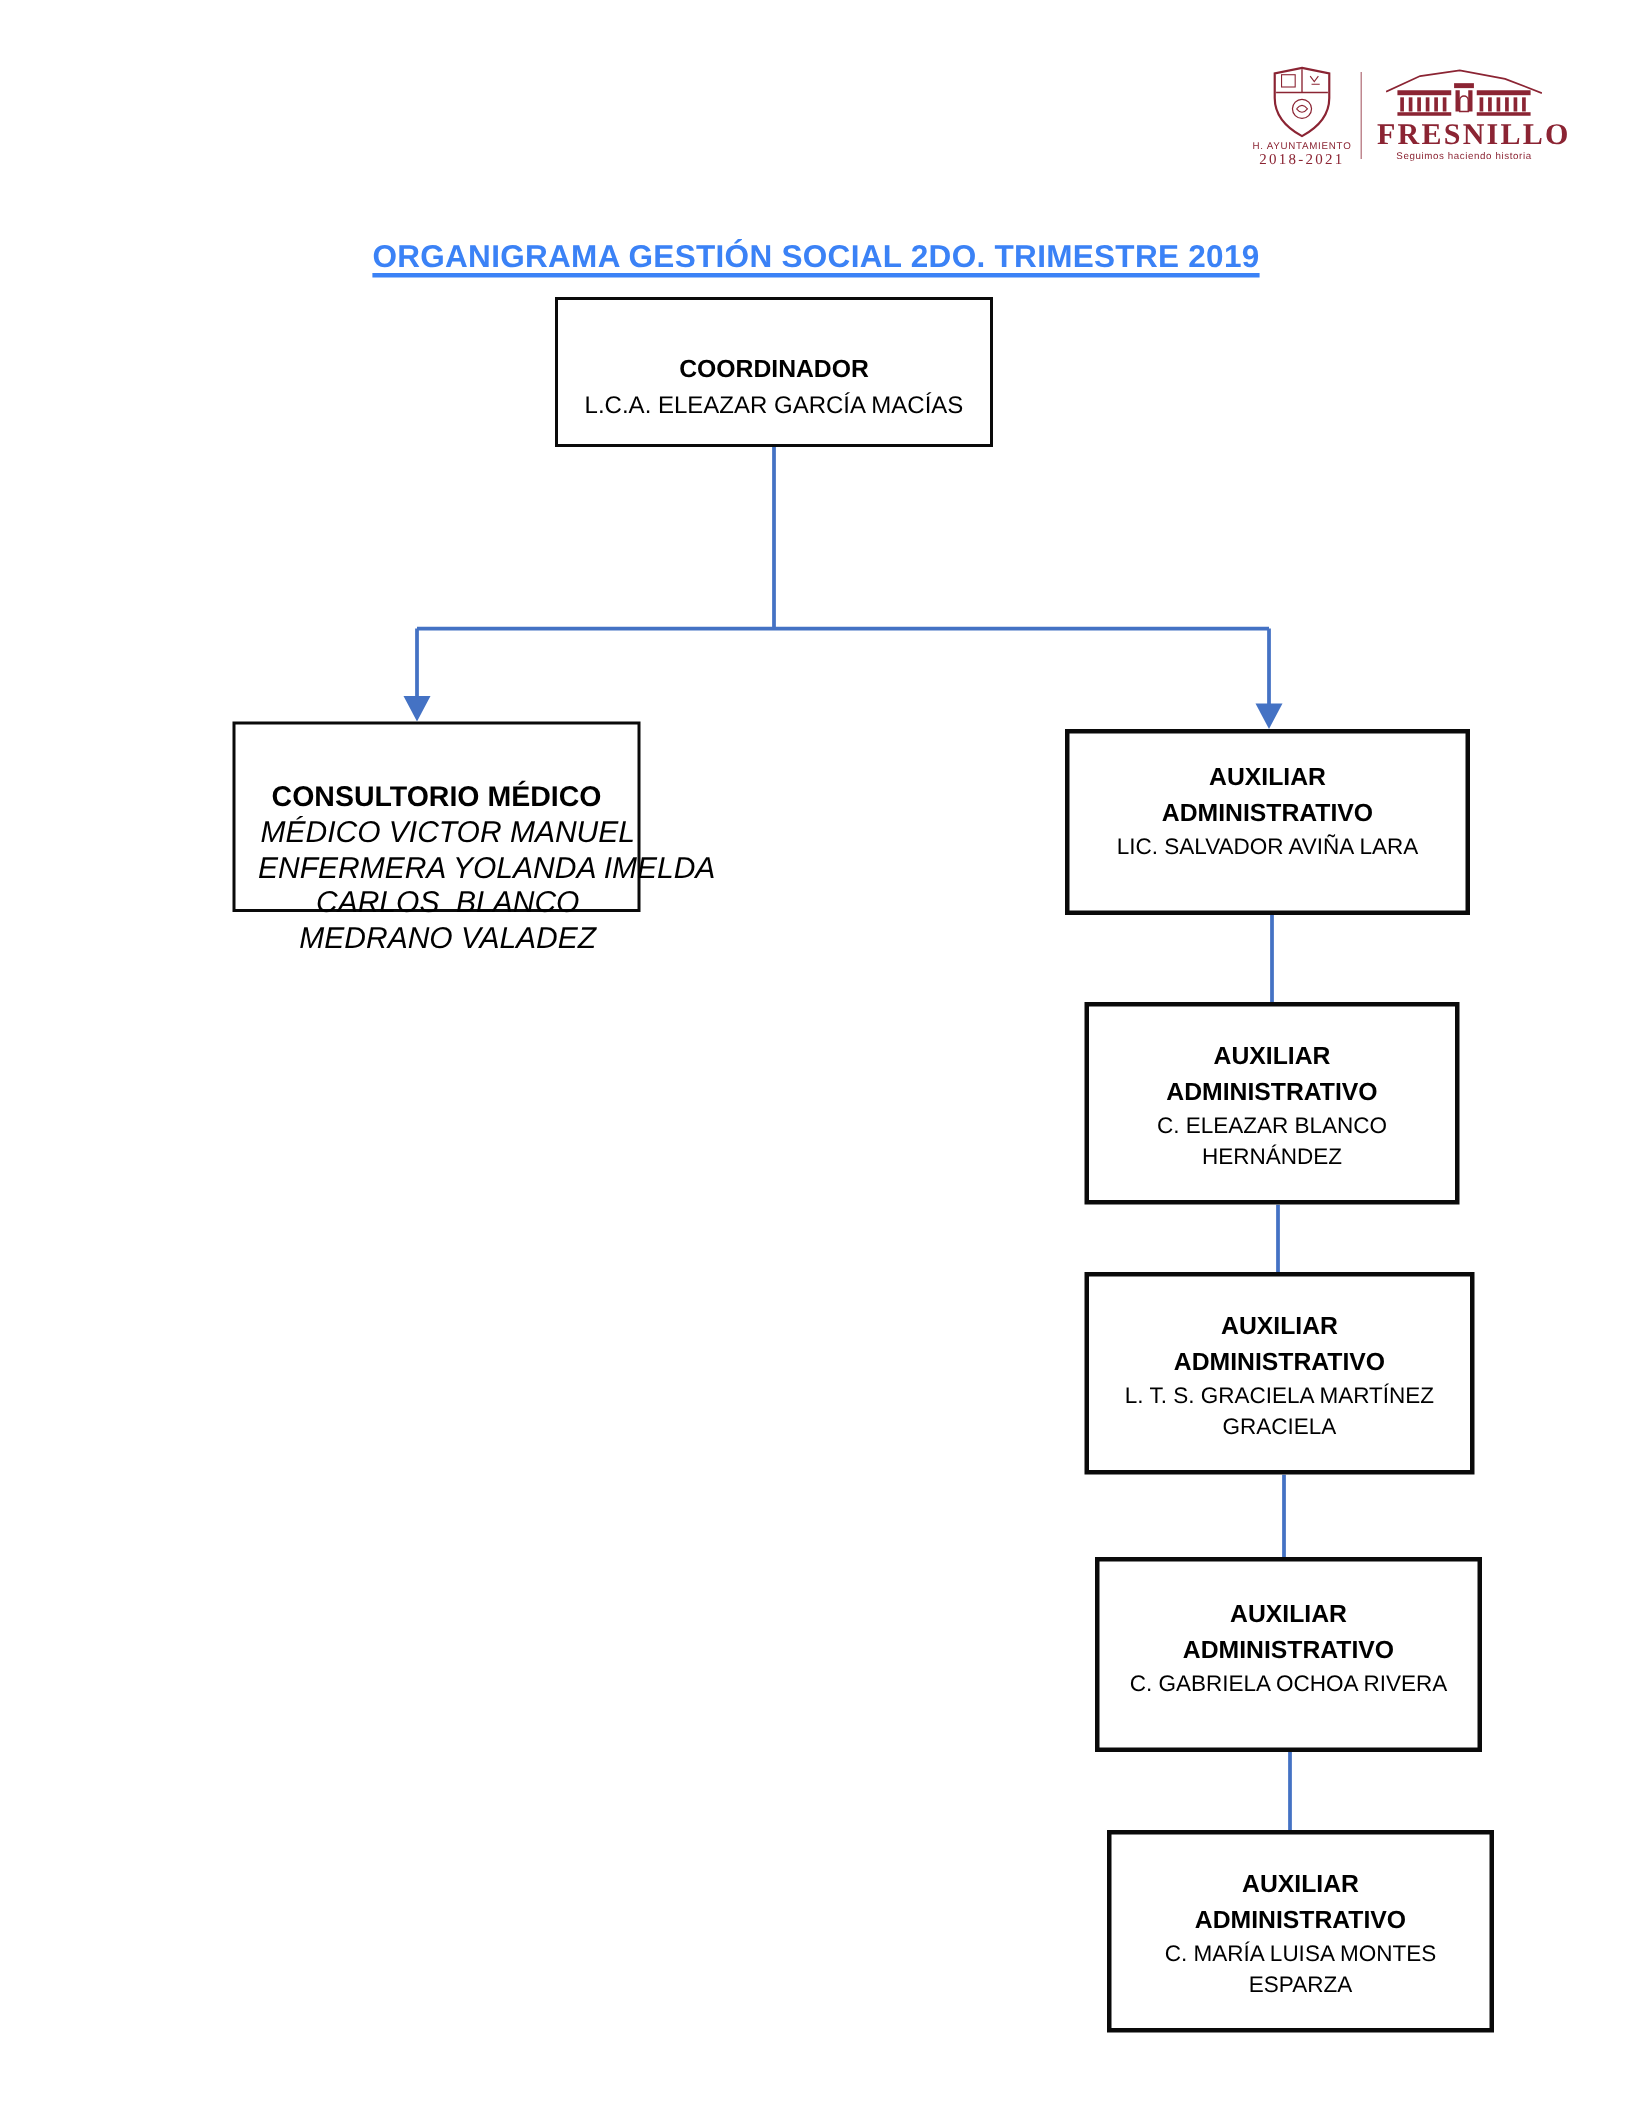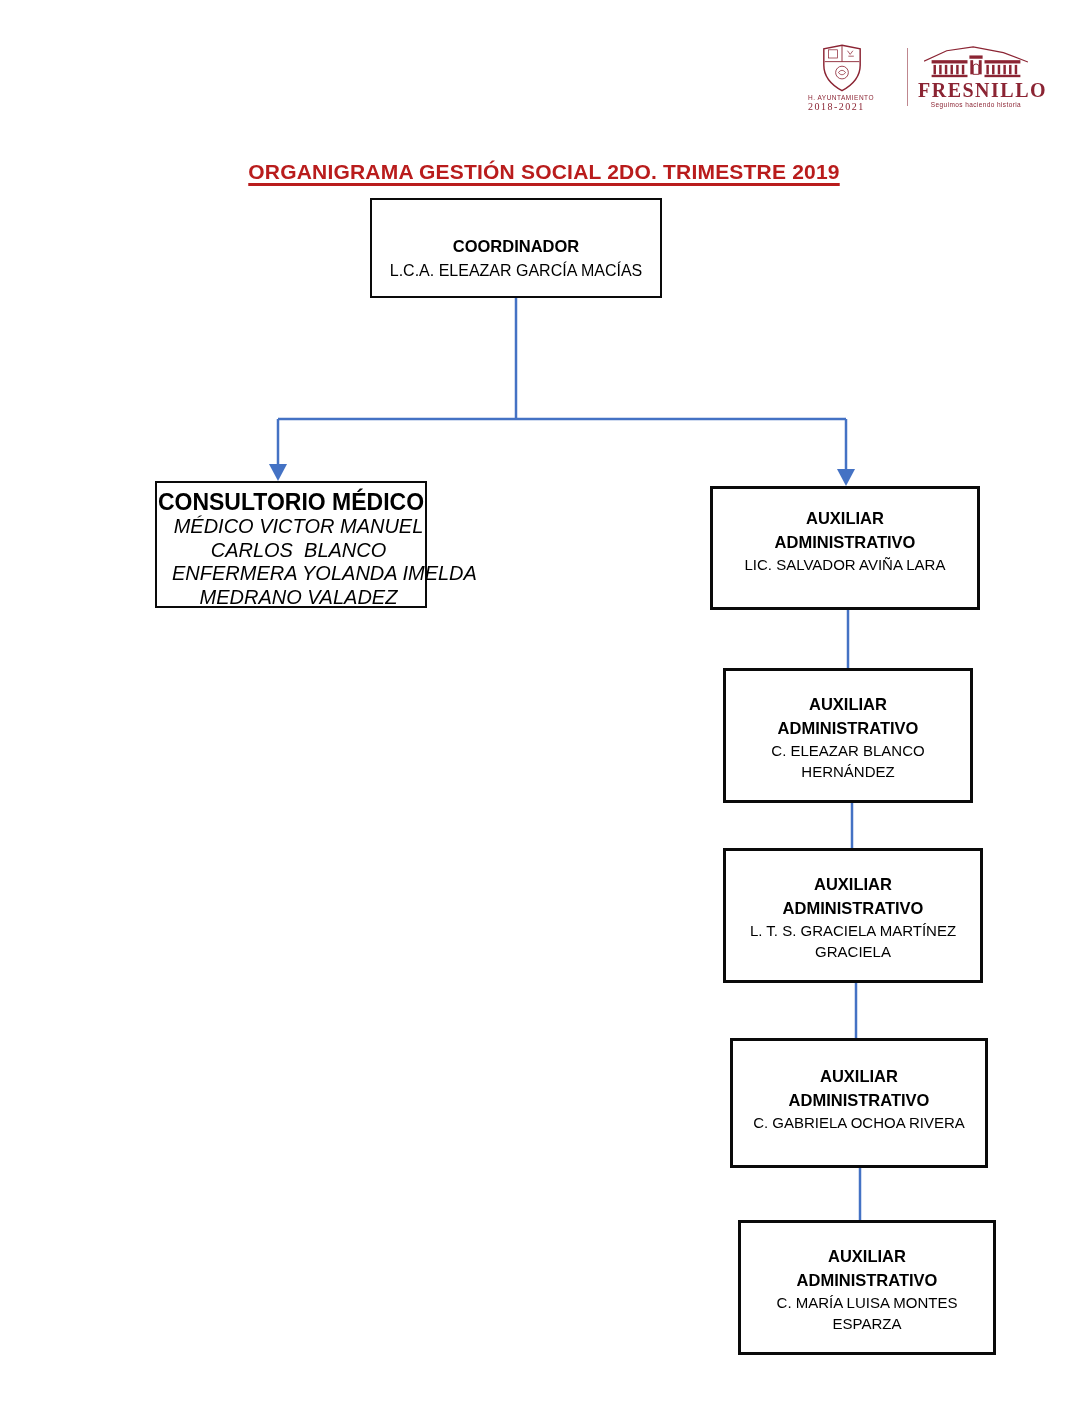--- a/index.html
+++ b/index.html
@@ -8,51 +8,51 @@
     --connector:#4472c4;
     --ink:#000000;
     --paper:#ffffff;
   }
   *{margin:0;padding:0;box-sizing:border-box;}
   html,body{background:#ffffff;}
   body{font-family:"Liberation Sans", sans-serif;color:var(--ink);}
   .page{position:relative;width:1088px;height:1408px;background:var(--paper);overflow:hidden;}
 
   
-  .crest{position:absolute;left:808px;top:44px;width:68px;text-align:left;color:var(--brand);}
+  .crest{position:absolute;left:834px;top:44px;width:68px;text-align:center;color:var(--brand);}
   .crest svg{display:block;margin:0 auto;}
   .crest-institution{font-size:6.5px;letter-spacing:.5px;margin-top:2px;white-space:nowrap;}
   .crest-period{font-size:10px;letter-spacing:1.5px;font-family:"Liberation Serif", serif;}
   .logo-divider{position:absolute;left:907px;top:48px;width:1px;height:58px;background:var(--brand);opacity:.55;}
   .brand-logo{position:absolute;left:918px;top:46px;width:116px;text-align:center;color:var(--brand);}
   .brand-logo svg{display:block;margin:0 auto;}
   .brand-name{font-family:"Liberation Serif", serif;font-size:20px;letter-spacing:1.5px;line-height:20px;font-variant:small-caps;font-weight:600;}
   .brand-tagline{font-size:6.5px;letter-spacing:.4px;margin-top:1px;}
 
   
   .title{position:absolute;left:0;right:0;top:160px;text-align:center;
          font-size:21px;font-weight:700;letter-spacing:.2px;
-         text-decoration:underline;text-decoration-thickness:2.5px;text-underline-offset:4px;color:#b91c1c;}
+         text-decoration:underline;text-decoration-thickness:2.5px;text-underline-offset:4px;color:#3b82f6;}
 
   
   .connectors{position:absolute;left:0;top:0;width:1088px;height:1408px;pointer-events:none;}
   .conn{stroke:var(--connector);stroke-width:2.5;fill:none;}
   .conn-arrow{fill:var(--connector);stroke:none;}
 
   
   .node{position:absolute;background:var(--paper);border:2px solid #0a0a0a;text-align:center;}
   .role-line{font-weight:700;font-size:16.5px;line-height:24px;}
   .name-line{font-size:15px;line-height:21px;}
   .name-line:empty,.role-line:empty{display:none;}
 
   #node-coordinador{left:370px;top:198px;width:292px;height:100px;padding-top:34px;}
   #node-coordinador .name-line{font-size:16px;line-height:25px;text-align:center;}
 
   #node-consultorio{left:155px;top:481px;width:272px;height:127px;padding-top:7px;}
-  #node-consultorio .role-line{font-size:23px;line-height:25px;}
+  #node-consultorio .role-line{font-size:19px;line-height:25px;margin-top:29px;}
   .plain-line{font-size:20px;line-height:23.5px;text-align:center;padding-left:15px;white-space:pre;font-style:italic;}
 
   #node-aux1{left:710px;top:486px;width:270px;height:124px;padding-top:17px;border-width:3px;}
   #node-aux2{left:723px;top:668px;width:250px;height:135px;padding-top:21px;border-width:3px;}
   #node-aux3{left:723px;top:848px;width:260px;height:135px;padding-top:21px;border-width:3px;}
   #node-aux4{left:730px;top:1038px;width:258px;height:130px;padding-top:23px;border-width:3px;}
   #node-aux5{left:738px;top:1220px;width:258px;height:135px;padding-top:21px;border-width:3px;}
 </style>
 </head>
 <body>
@@ -119,22 +119,22 @@
   </svg>
 
   <div class="node" id="node-coordinador">
     <div class="role-line">COORDINADOR</div>
     <div class="name-line">L.C.A. ELEAZAR GARCÍA MACÍAS</div>
   </div>
 
   <div class="node" id="node-consultorio">
     <div class="role-line">CONSULTORIO MÉDICO</div>
     <div class="plain-line">MÉDICO VICTOR MANUEL</div>
+    <div class="plain-line">ENFERMERA YOLANDA IMELDA</div>
     <div class="plain-line">CARLOS  BLANCO</div>
-    <div class="plain-line">ENFERMERA YOLANDA IMELDA</div>
     <div class="plain-line">MEDRANO VALADEZ</div>
   </div>
 
   <div class="node" id="node-aux1">
     <div class="role-line">AUXILIAR</div>
     <div class="role-line">ADMINISTRATIVO</div>
     <div class="name-line">LIC. SALVADOR AVIÑA LARA</div>
 
   </div>
 

